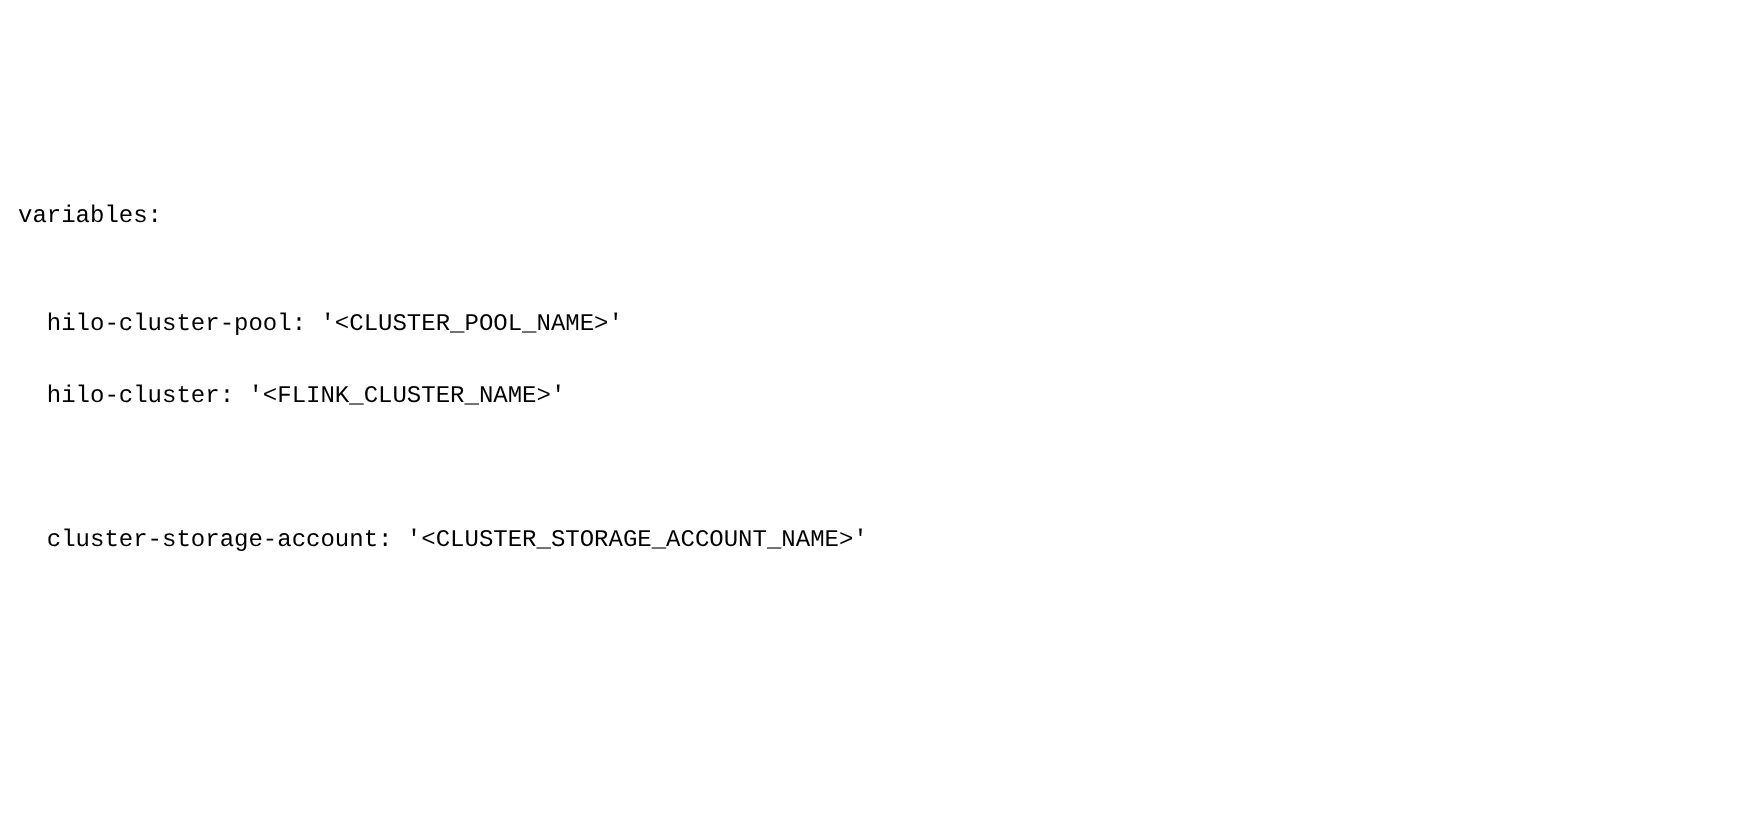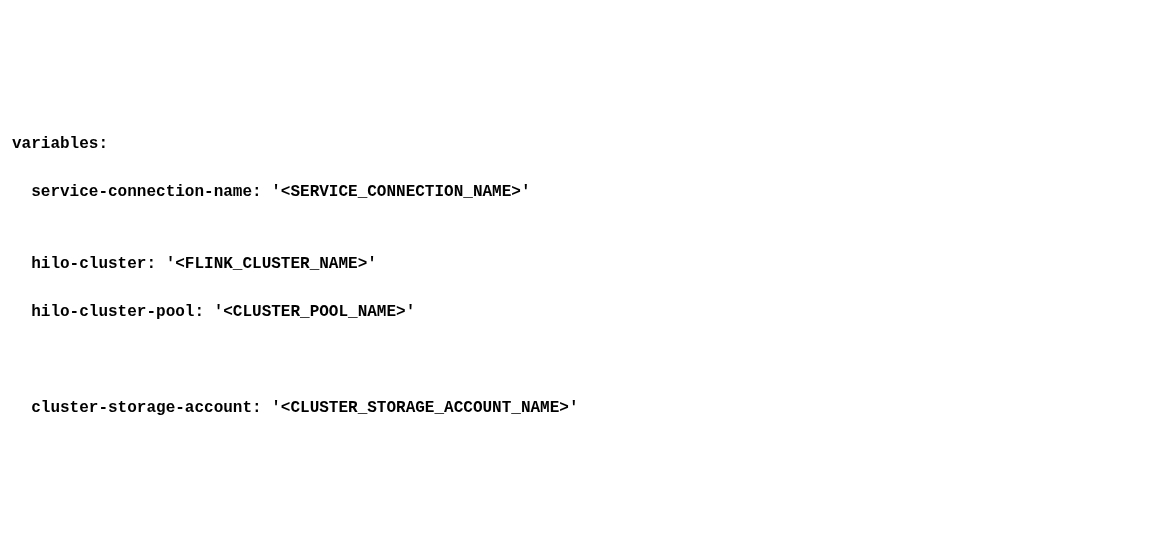--- a/index.html
+++ b/index.html
@@ -18,34 +18,32 @@
       height: 543px;
       overflow: hidden;
       white-space: pre;
     }
     .code-block {
       display: block;
     }
     .line {
       display: block;
       white-space: pre;
-      font-weight: bold;
     }
   </style>
 </head>
 <body>
 
 
 
 <div class="code-block">
 <span class="line">variables:</span>
-<span class="line">  service-connection-name: '&lt;SERVICE_CONNECTION_NAME&gt;'</span>
 <span class="line"></span>
+<span class="line">  hilo-cluster-pool: '&lt;CLUSTER_POOL_NAME&gt;'</span>
 <span class="line">  hilo-cluster: '&lt;FLINK_CLUSTER_NAME&gt;'</span>
-<span class="line">  hilo-cluster-pool: '&lt;CLUSTER_POOL_NAME&gt;'</span>
 <span class="line"></span>
 <span class="line"></span>
 <span class="line">  cluster-storage-account: '&lt;CLUSTER_STORAGE_ACCOUNT_NAME&gt;'</span>
 
 <span class="line"></span>
 
 
 <span class="line"></span>
 <span class="line"></span>
 

